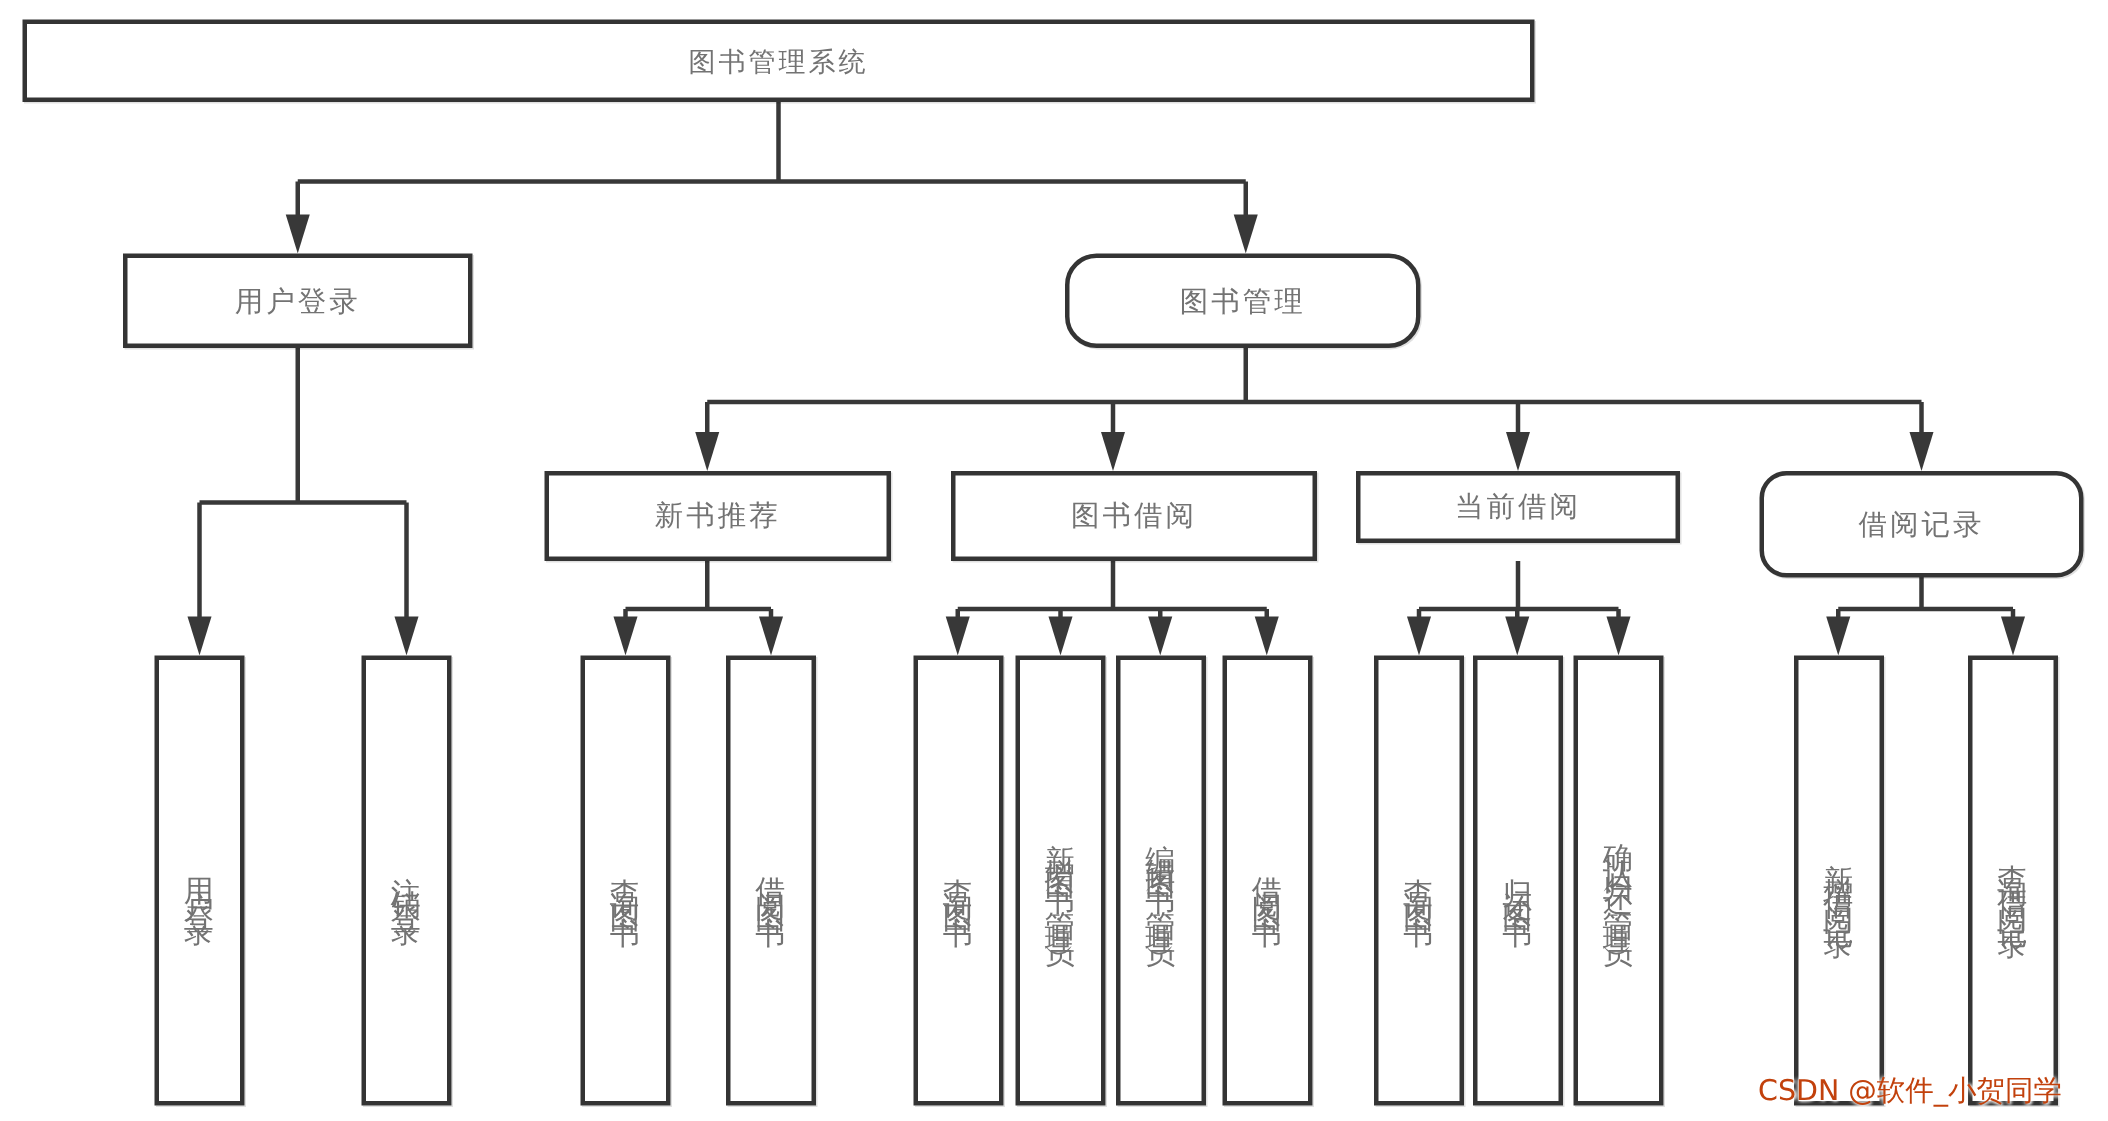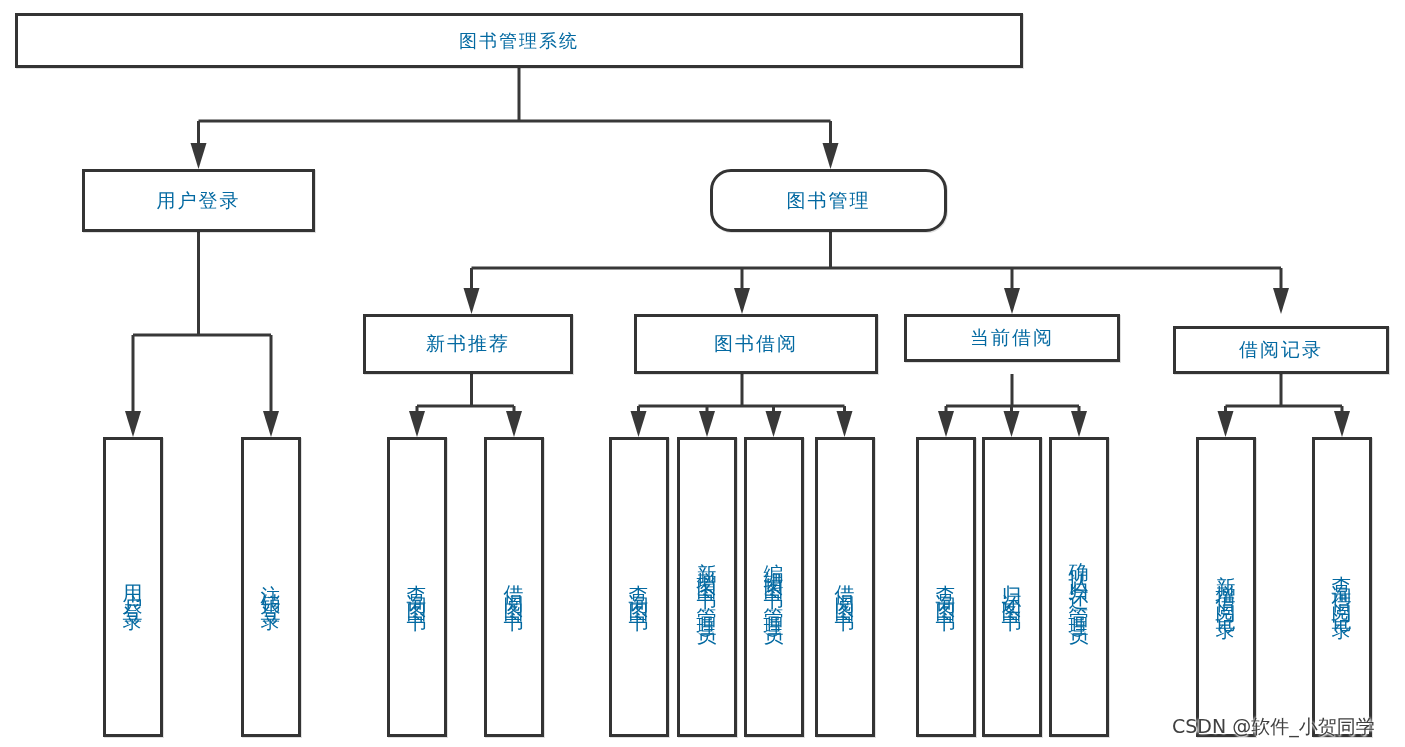--- a/index.html
+++ b/index.html
@@ -17,21 +17,21 @@
     z-index: 1;
   }
   .node {
     position: absolute;
     box-sizing: border-box;
     background: #ffffff;
     border: 3px solid #343434;
     display: flex;
     align-items: center;
     justify-content: center;
-    color: #0369a1;
+    color: #737373;
     z-index: 2;
     box-shadow: 1px 1px 0 rgba(0,0,0,0.12);
   }
   .hlabel {
     font-size: 19px;
     letter-spacing: 2px;
     white-space: nowrap;
   }
   .root-box .hlabel { font-size: 18px; }
   .vlabel {
@@ -40,33 +40,33 @@
     font-size: 20px;
     letter-spacing: 9px;
     line-height: 1;
     white-space: nowrap;
   }
   .watermark {
     position: absolute;
     left: 1172px;
     top: 714px;
     font-size: 19px;
-    color: #404040;
+    color: #c2410c;
     z-index: 5;
     white-space: nowrap;
     text-shadow: 0 0 3px #ffffff, 0 0 3px #ffffff, 1px 1px 2px #ffffff;
   }
   
   .root-box      { left: 15px;   top: 13px;  width: 1008px; height: 55px; }
   .n-userlogin   { left: 82px;   top: 169px; width: 233px;  height: 63px; }
   .n-bookmgmt    { left: 710px;  top: 169px; width: 237px;  height: 63px; border-radius: 21px; }
-  .n-newbook     { left: 363px;  top: 314px; width: 210px;  height: 60px; }
+  .n-newbook     { left: 363px;  top: 314px; width: 231px;  height: 60px; }
   .n-bookborrow  { left: 634px;  top: 314px; width: 244px;  height: 60px; }
   .n-curborrow   { left: 904px;  top: 314px; width: 216px;  height: 48px; }
-  .n-records     { left: 1173px; top: 326px; width: 216px;  height: 48px; }
+  .n-records     { left: 1173px; top: 314px; width: 216px;  height: 71px; border-radius: 18px; }
   .leaf          { top: 437px; width: 60px; height: 300px; }
   .l-a1 { left: 103px; }  .l-a2 { left: 241px; }
   .l-b1 { left: 387px; }  .l-b2 { left: 484px; }
   .l-c1 { left: 609px; }  .l-c2 { left: 677px; } .l-c3 { left: 744px; } .l-c4 { left: 815px; }
   .l-d1 { left: 916px; }  .l-d2 { left: 982px; } .l-d3 { left: 1049px; }
   .l-e1 { left: 1196px; } .l-e2 { left: 1312px; }
 </style>
 </head>
 <body>
 

